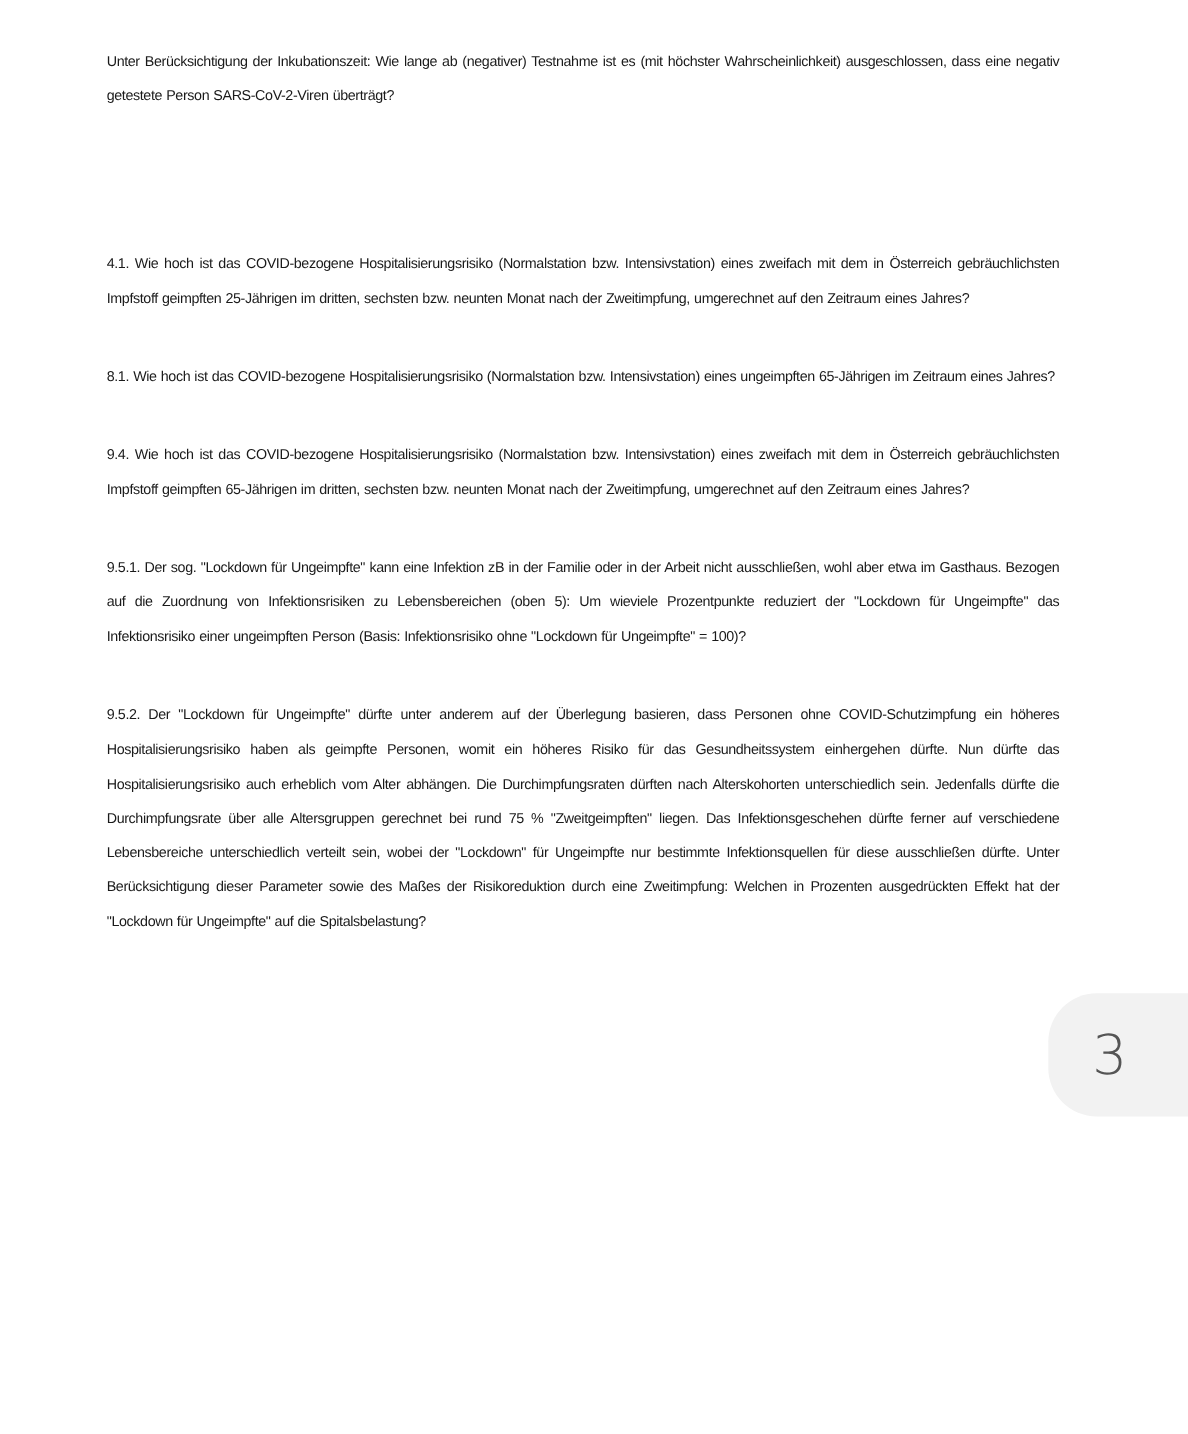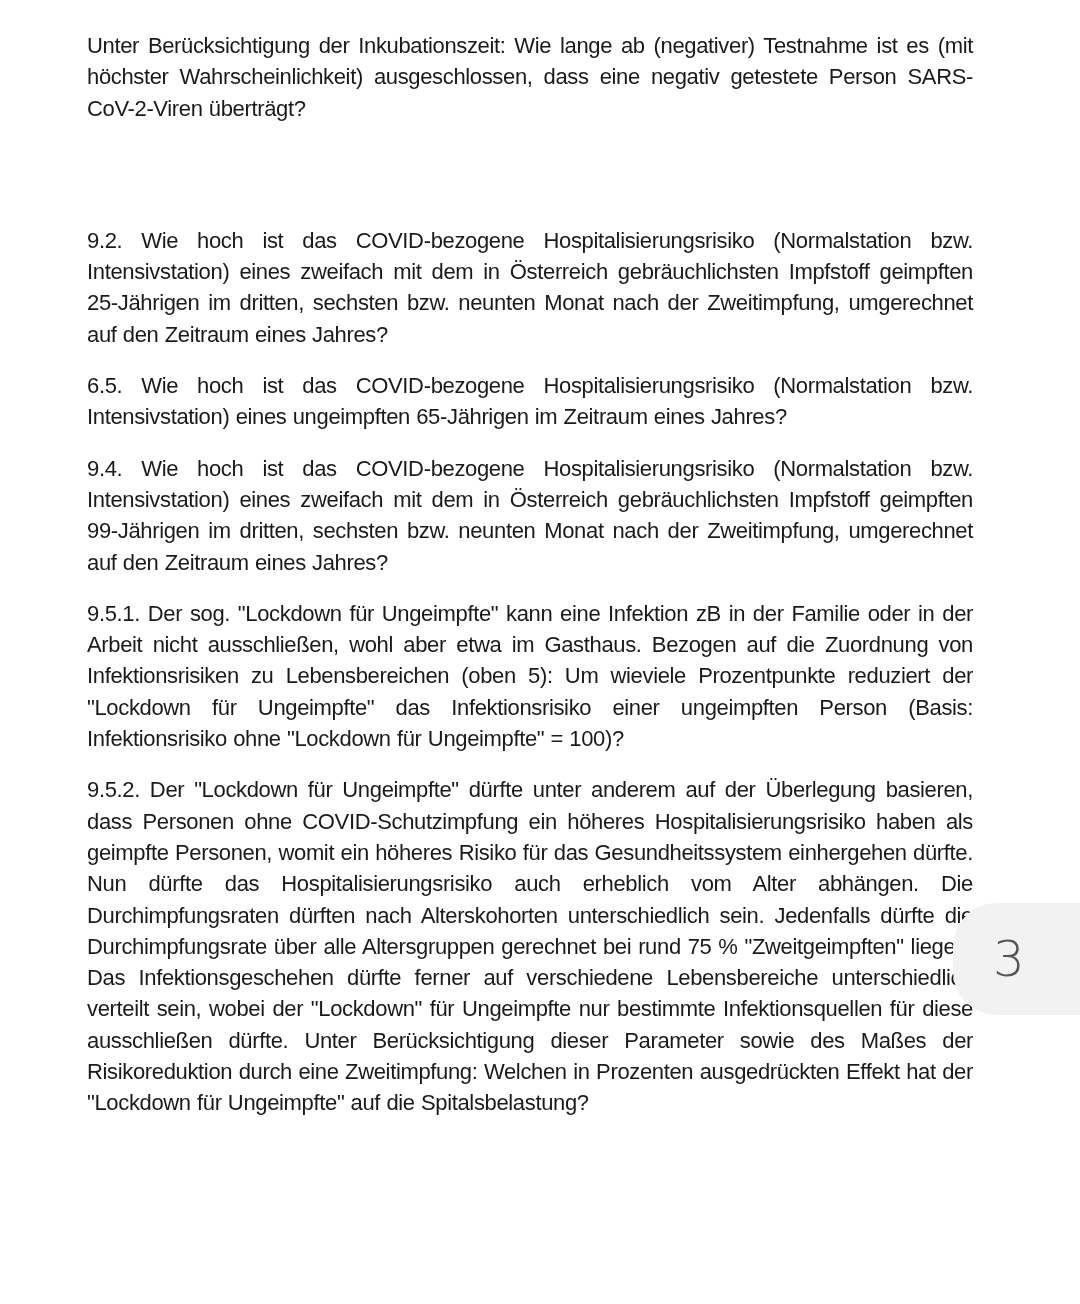--- a/index.html
+++ b/index.html
@@ -15,24 +15,24 @@
       font-family: "Liberation Sans", sans-serif;
       color: #1a1a1a;
     }
     .page {
       position: absolute;
       left: 87px;
       top: 30px;
       width: 886px;
     }
     .para {
-      font-size: 22px;
+      font-size: 13px;
       line-height: 31.3px;
       text-align: justify;
-      margin: 0;
+      margin: 10px;
       letter-spacing: -0.35px;
       word-spacing: 0.5px;
     }
     .gap-sm { height: 18px; }
     .gap-lg { height: 63px; }
     .gap-md { height: 20px; }
 
     .page-badge {
       position: absolute;
       left: 953px;
@@ -56,25 +56,25 @@
     }
   </style>
 </head>
 <body>
 
 <div class="page">
   <p class="para">Unter Berücksichtigung der Inkubationszeit: Wie lange ab (negativer) Testnahme ist es (mit höchs­ter Wahrscheinlichkeit) ausgeschlossen, dass eine negativ getestete Person SARS-CoV-2-Viren überträgt?</p>
   <div class="gap-sm"></div>
   <div class="gap-lg"></div>
   <div class="gap-md"></div>
-  <p class="para">9.2. Wie hoch ist das COVID-bezogene Hospitalisierungsrisiko (Normalstation bzw. Intensivsta­tion) eines zweifach mit dem in Österreich gebräuchlichsten Impfstoff geimpften 25-Jährigen im dritten, sechsten bzw. neunten Monat nach der Zweitimpfung, umgerechnet auf den Zeitraum eines Jahres?</p>
+  <p class="para">4.1. Wie hoch ist das COVID-bezogene Hospitalisierungsrisiko (Normalstation bzw. Intensivsta­tion) eines zweifach mit dem in Österreich gebräuchlichsten Impfstoff geimpften 25-Jährigen im dritten, sechsten bzw. neunten Monat nach der Zweitimpfung, umgerechnet auf den Zeitraum eines Jahres?</p>
   <div class="gap-md"></div>
-  <p class="para">6.5. Wie hoch ist das COVID-bezogene Hospitalisierungsrisiko (Normalstation bzw. Intensivsta­tion) eines ungeimpften 65-Jährigen im Zeitraum eines Jahres?</p>
+  <p class="para">8.1. Wie hoch ist das COVID-bezogene Hospitalisierungsrisiko (Normalstation bzw. Intensivsta­tion) eines ungeimpften 65-Jährigen im Zeitraum eines Jahres?</p>
   <div class="gap-md"></div>
-  <p class="para">9.4. Wie hoch ist das COVID-bezogene Hospitalisierungsrisiko (Normalstation bzw. Intensivsta­tion) eines zweifach mit dem in Österreich gebräuchlichsten Impfstoff geimpften 99-Jährigen im dritten, sechsten bzw. neunten Monat nach der Zweitimpfung, umgerechnet auf den Zeitraum eines Jahres?</p>
+  <p class="para">9.4. Wie hoch ist das COVID-bezogene Hospitalisierungsrisiko (Normalstation bzw. Intensivsta­tion) eines zweifach mit dem in Österreich gebräuchlichsten Impfstoff geimpften 65-Jährigen im dritten, sechsten bzw. neunten Monat nach der Zweitimpfung, umgerechnet auf den Zeitraum eines Jahres?</p>
   <div class="gap-md"></div>
   <p class="para">9.5.1. Der sog. "Lockdown für Ungeimpfte" kann eine Infektion zB in der Familie oder in der Arbeit nicht ausschließen, wohl aber etwa im Gasthaus. Bezogen auf die Zuordnung von Infektionsrisiken zu Lebensbereichen (oben 5): Um wieviele Prozentpunkte reduziert der "Lockdown für Unge­impfte" das Infektionsrisiko einer ungeimpften Person (Basis: Infektionsrisiko ohne "Lockdown für Ungeimpfte" = 100)?</p>
   <div class="gap-md"></div>
   <p class="para">9.5.2. Der "Lockdown für Ungeimpfte" dürfte unter anderem auf der Überlegung basieren, dass Personen ohne COVID-Schutzimpfung ein höheres Hospitalisierungsrisiko haben als geimpfte Per­sonen, womit ein höheres Risiko für das Gesundheitssystem einhergehen dürfte. Nun dürfte das Hospitalisierungsrisiko auch erheblich vom Alter abhängen. Die Durchimpfungsraten dürften nach Alterskohorten unterschiedlich sein. Jedenfalls dürfte die Durchimpfungsrate über alle Alters­gruppen gerechnet bei rund 75 % "Zweitgeimpften" liegen. Das Infektionsgeschehen dürfte ferner auf verschiedene Lebensbereiche unterschiedlich verteilt sein, wobei der "Lockdown" für Unge­impfte nur bestimmte Infektionsquellen für diese ausschließen dürfte. Unter Berücksichtigung dieser Parameter sowie des Maßes der Risikoreduktion durch eine Zweitimpfung: Welchen in Pro­zenten ausgedrückten Effekt hat der "Lockdown für Ungeimpfte" auf die Spitalsbelastung?</p>
 </div>
 
 <div class="page-badge">
   <span>3</span>
 </div>
 

